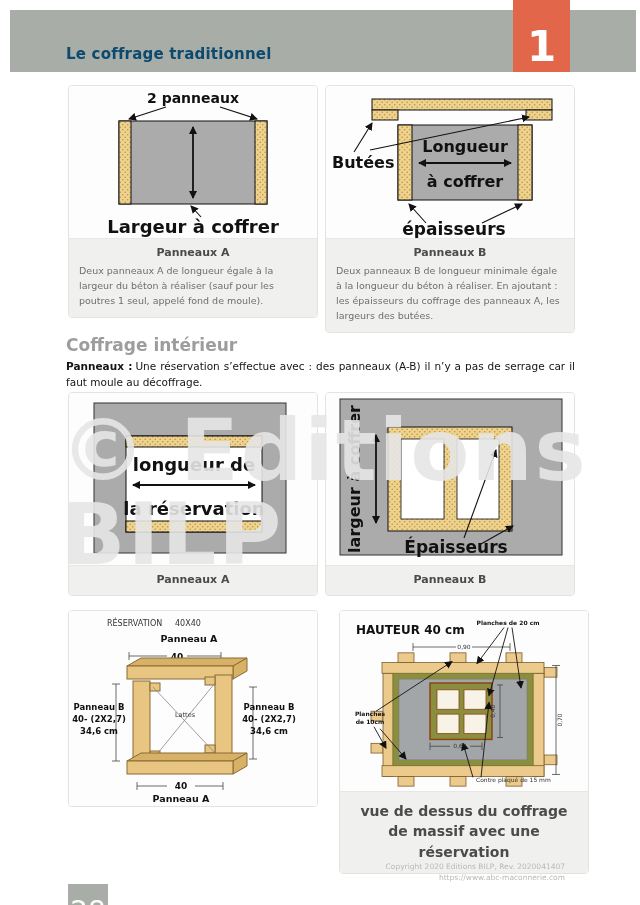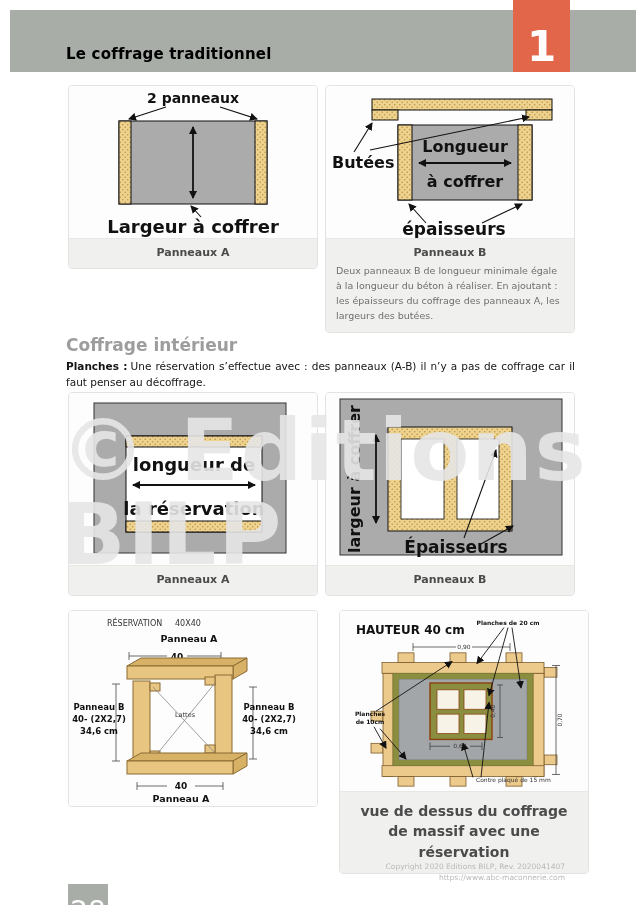--- a/index.html
+++ b/index.html
@@ -1,20 +1,20 @@
 <!DOCTYPE html>
 <html><head>
 <meta charset="utf-8">
 <style>
   html,body{margin:0;padding:0;background:#fff;}
   .page{position:relative;width:640px;height:905px;background:#ffffff;overflow:hidden;
         font-family:"DejaVu Sans","Liberation Sans",sans-serif;}
   .header-bar{position:absolute;left:10px;top:10px;width:626px;height:62px;background:#a8ada8;
         display:flex;align-items:flex-end;box-sizing:border-box;padding:0 0 9px 56px;}
-  .header-title{color:#000000;font-size:15px;font-weight:bold;letter-spacing:.2px;}
+  .header-title{color:#0c4a6e;font-size:15px;font-weight:bold;letter-spacing:.2px;}
   .chapter-box{position:absolute;left:513px;top:0;width:57px;height:72px;background:#e2664a;
         display:flex;align-items:flex-end;justify-content:center;box-sizing:border-box;padding-bottom:4px;}
   .chapter-num{color:#fff;font-size:42px;font-weight:bold;line-height:1;}
   .section-heading{position:absolute;left:66px;top:335px;font-size:17px;font-weight:bold;color:#9d9d9d;}
   .example{position:absolute;left:66px;top:359px;width:509px;font-size:10.5px;color:#141414;
         line-height:1.5;text-align:justify;}
   .example .bold{font-weight:bold;margin-right:3px;}
   .panel{position:absolute;width:250px;background:#fdfdfd;border:1px solid #e3e3e1;border-radius:4px;
         box-sizing:border-box;overflow:hidden;}
   .fig{display:block;background:#fdfdfd;}
@@ -75,20 +75,21 @@
       </g>
       <line class="al" x1="97" y1="21" x2="60" y2="33" marker-end="url(#ah)"></line>
       <line class="al" x1="151" y1="21" x2="188" y2="33" marker-end="url(#ah)"></line>
       <line class="al2" x1="124" y1="41" x2="124" y2="112" marker-start="url(#ah)" marker-end="url(#ah)"></line>
       <line class="al" x1="132" y1="131" x2="122" y2="120" marker-end="url(#ah)"></line>
       <text class="dt" x="124" y="17" font-size="14" text-anchor="middle">2 panneaux</text>
       <text class="dt" x="124" y="147" font-size="18" text-anchor="middle">Largeur à coffrer</text>
     </svg>
     <div class="panel-caption">
       <div class="caption-title">Panneaux A</div>
+      <div class="caption-text">Deux panneaux A de longueur égale à la largeur du béton à réaliser (sauf pour les poutres 1 seul, appelé fond de moule).</div>
     </div>
   </div>
 
   <div class="panel" style="left:325px;top:85px;">
     <svg class="fig" width="248" height="152" viewBox="0 0 248 152">
       <g>
         <rect x="46" y="13" width="180" height="11" fill="url(#wood)" stroke="#111"></rect>
         <rect x="46" y="24" width="26" height="10" fill="url(#wood)" stroke="#111"></rect>
         <rect x="200" y="24" width="26" height="10" fill="url(#wood)" stroke="#111"></rect>
       </g>
@@ -108,21 +109,21 @@
       <text class="dt" x="128" y="149" font-size="17" text-anchor="middle">épaisseurs</text>
     </svg>
     <div class="panel-caption">
       <div class="caption-title">Panneaux B</div>
       <div class="caption-text">Deux panneaux B de longueur minimale égale à la longueur du béton à réaliser. En ajoutant : les épaisseurs du coffrage des panneaux A, les largeurs des butées.</div>
     </div>
   </div>
 
   <div class="section-heading">Coffrage intérieur</div>
   <div class="example">
-    <span class="bold">Planches :</span><span>Une réservation s’effectue avec : des panneaux (A-B) il n’y a pas de coffrage car il faut penser au décoffrage.</span>
+    <span class="bold">Panneaux :</span><span>Une réservation s’effectue avec : des panneaux (A-B) il n’y a pas de serrage car il faut moule au décoffrage.</span>
   </div>
 
   <div class="panel" style="left:68px;top:392px;">
     <svg class="fig" width="248" height="172" viewBox="0 0 248 172">
       <rect x="25" y="10" width="192" height="150" fill="#ababab" stroke="#333"></rect>
       <rect x="57" y="43" width="136" height="96" fill="#ffffff" stroke="#111"></rect>
       <rect x="57" y="43" width="136" height="11" fill="url(#wood)" stroke="#111"></rect>
       <rect x="57" y="128" width="136" height="11" fill="url(#wood)" stroke="#111"></rect>
       <line class="al2" x1="64" y1="92" x2="186" y2="92" marker-start="url(#ah)" marker-end="url(#ah)"></line>
       <text class="dt" x="125" y="78" font-size="18" text-anchor="middle">longueur de</text>

